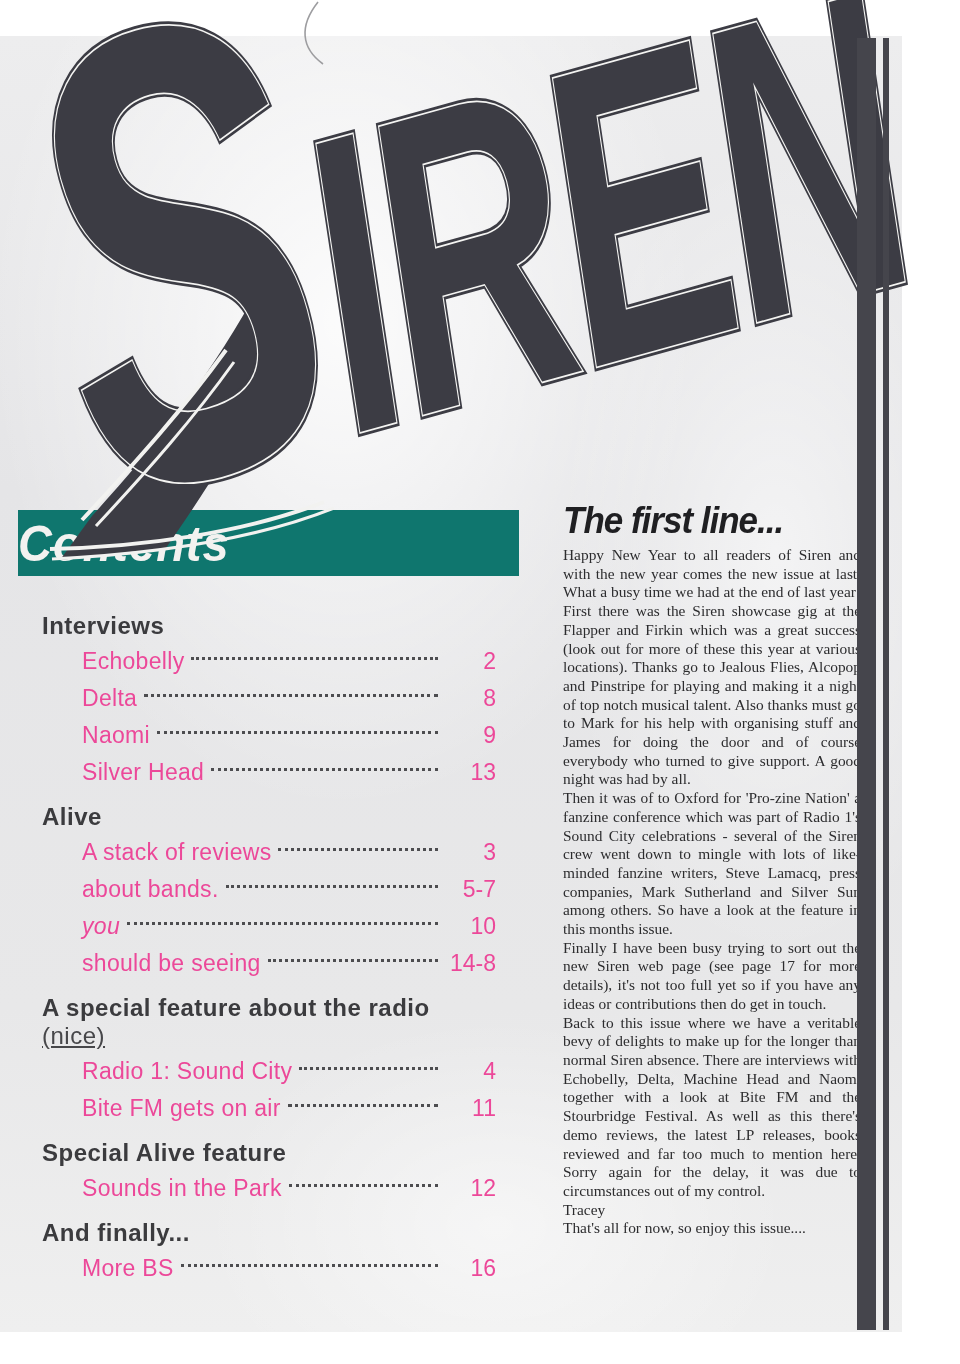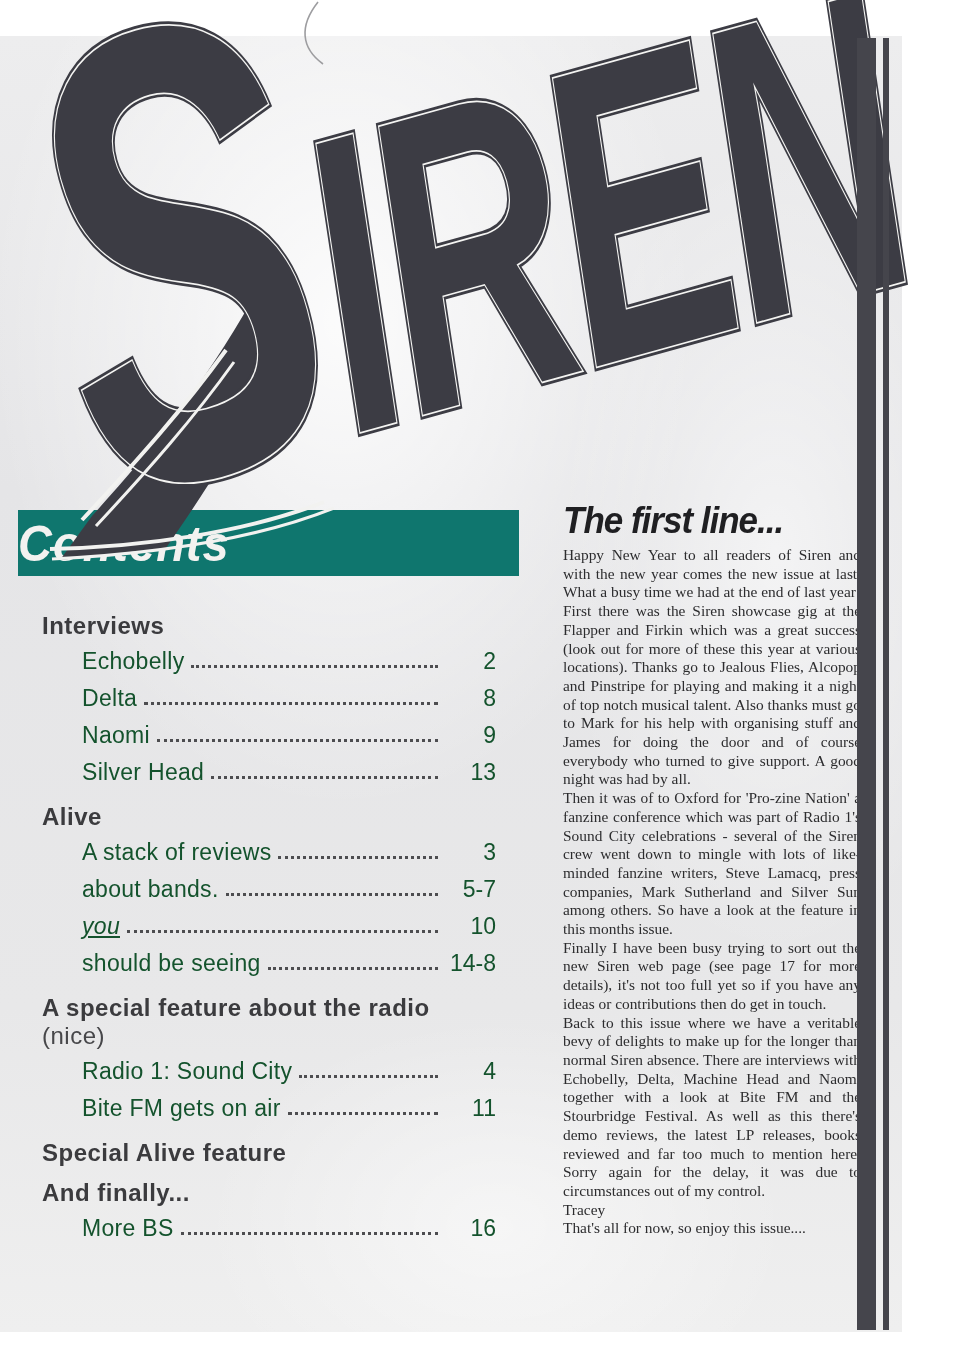--- a/index.html
+++ b/index.html
@@ -42,28 +42,28 @@
     font-weight:bold; font-style:italic;
     fill:#3c3c44; stroke:#f4f4f2; stroke-width:3.5px;
     paint-order:stroke; letter-spacing:-12px;
   }
   
   .toc { position:absolute; left:42px; top:600px; width:456px; }
   .toc-section-title {
     font-size:24px; font-weight:bold; color:#3b3b3e;
     letter-spacing:0.5px; margin:12px 0 3px 0;
   }
-  .toc-section-title .suffix { font-weight:normal; color:#47474a; }
+  .toc-section-title .suffix { font-weight:normal; color:#47474a;text-decoration:underline; }
   .toc-row {
-    display:flex; align-items:flex-end;
-    font-size:23px; color:#14532d;
+    display:flex; align-items:center;
+    font-size:23px; color:#ec4899;
     padding:5px 2px 5px 40px;
   }
   .toc-label { white-space:nowrap; letter-spacing:0.3px; }
-  .toc-label.italic { font-style:italic;text-decoration:underline; }
+  .toc-label.italic { font-style:italic; }
   .toc-dots {
     flex:1; border-bottom:3px dotted #4d4d50;
     margin:0 6px 7px 7px; min-width:20px;
   }
   .toc-page { min-width:52px; text-align:right; white-space:nowrap; }
   
   .editorial { position:absolute; left:563px; top:500px; width:298px; }
   .editorial-title {
     font-size:35px; font-weight:bold; font-style:italic;
     color:#1f1f22; letter-spacing:-1px; margin-bottom:6px;
@@ -172,20 +172,25 @@
       <span class="toc-page">4</span>
     </div>
     <div class="toc-row">
       <span class="toc-label">Bite FM gets on air</span>
       <span class="toc-dots"></span>
       <span class="toc-page">11</span>
     </div>
 
     <div class="toc-section-title">
       <span>Special Alive feature</span><span class="suffix"></span>
+    </div>
+    <div class="toc-row">
+      <span class="toc-label">Sounds in the Park</span>
+      <span class="toc-dots"></span>
+      <span class="toc-page">12</span>
     </div>
 
     <div class="toc-section-title">
       <span>And finally...</span><span class="suffix"></span>
     </div>
     <div class="toc-row">
       <span class="toc-label">More BS</span>
       <span class="toc-dots"></span>
       <span class="toc-page">16</span>
     </div>

